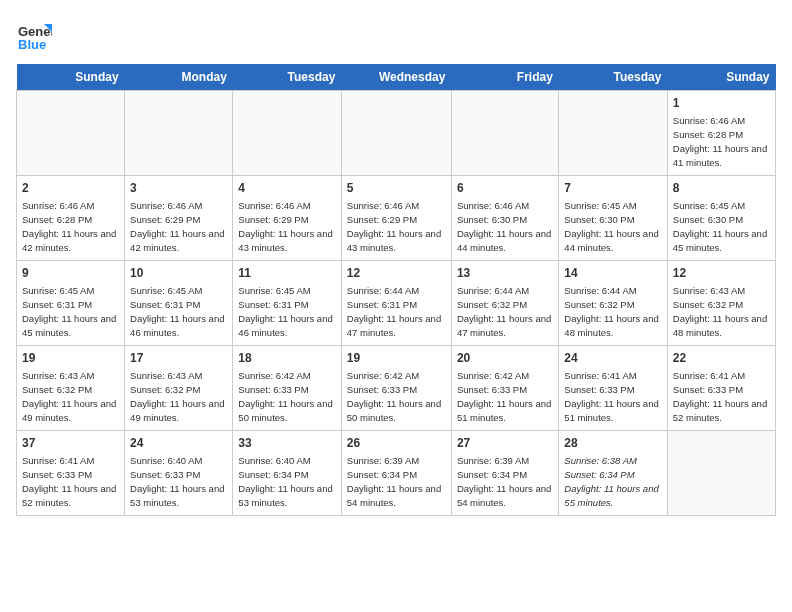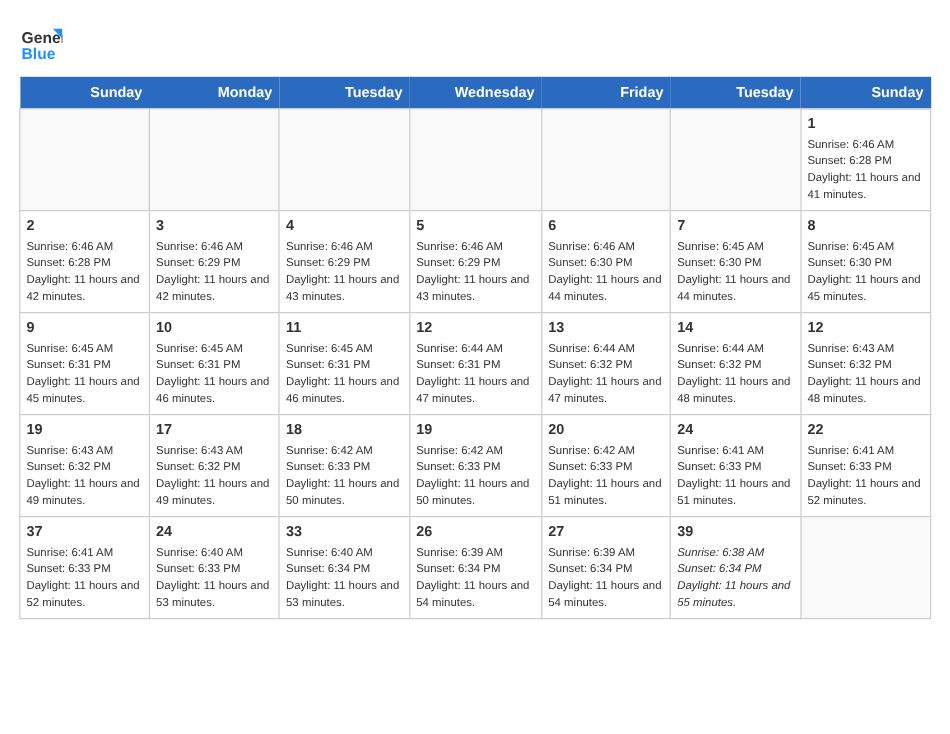--- a/index.html
+++ b/index.html
@@ -278,21 +278,21 @@
 Sunset: 6:34 PM
 Daylight: 11 hours and 54 minutes.</div>
         </td>
         <td>
           <span class="day-num">27</span>
           <div class="day-info" style="white-space: pre-line;">Sunrise: 6:39 AM
 Sunset: 6:34 PM
 Daylight: 11 hours and 54 minutes.</div>
         </td>
         <td>
-          <span class="day-num">39</span>
+          <span class="day-num">28</span>
           <div class="day-info" style="white-space: pre-line; font-style: italic;">Sunrise: 6:38 AM
 Sunset: 6:34 PM
 Daylight: 11 hours and 55 minutes.</div>
         </td>
         <td class="empty"></td>
       </tr>
     </tbody>
 </table>
 
 </body></html>

